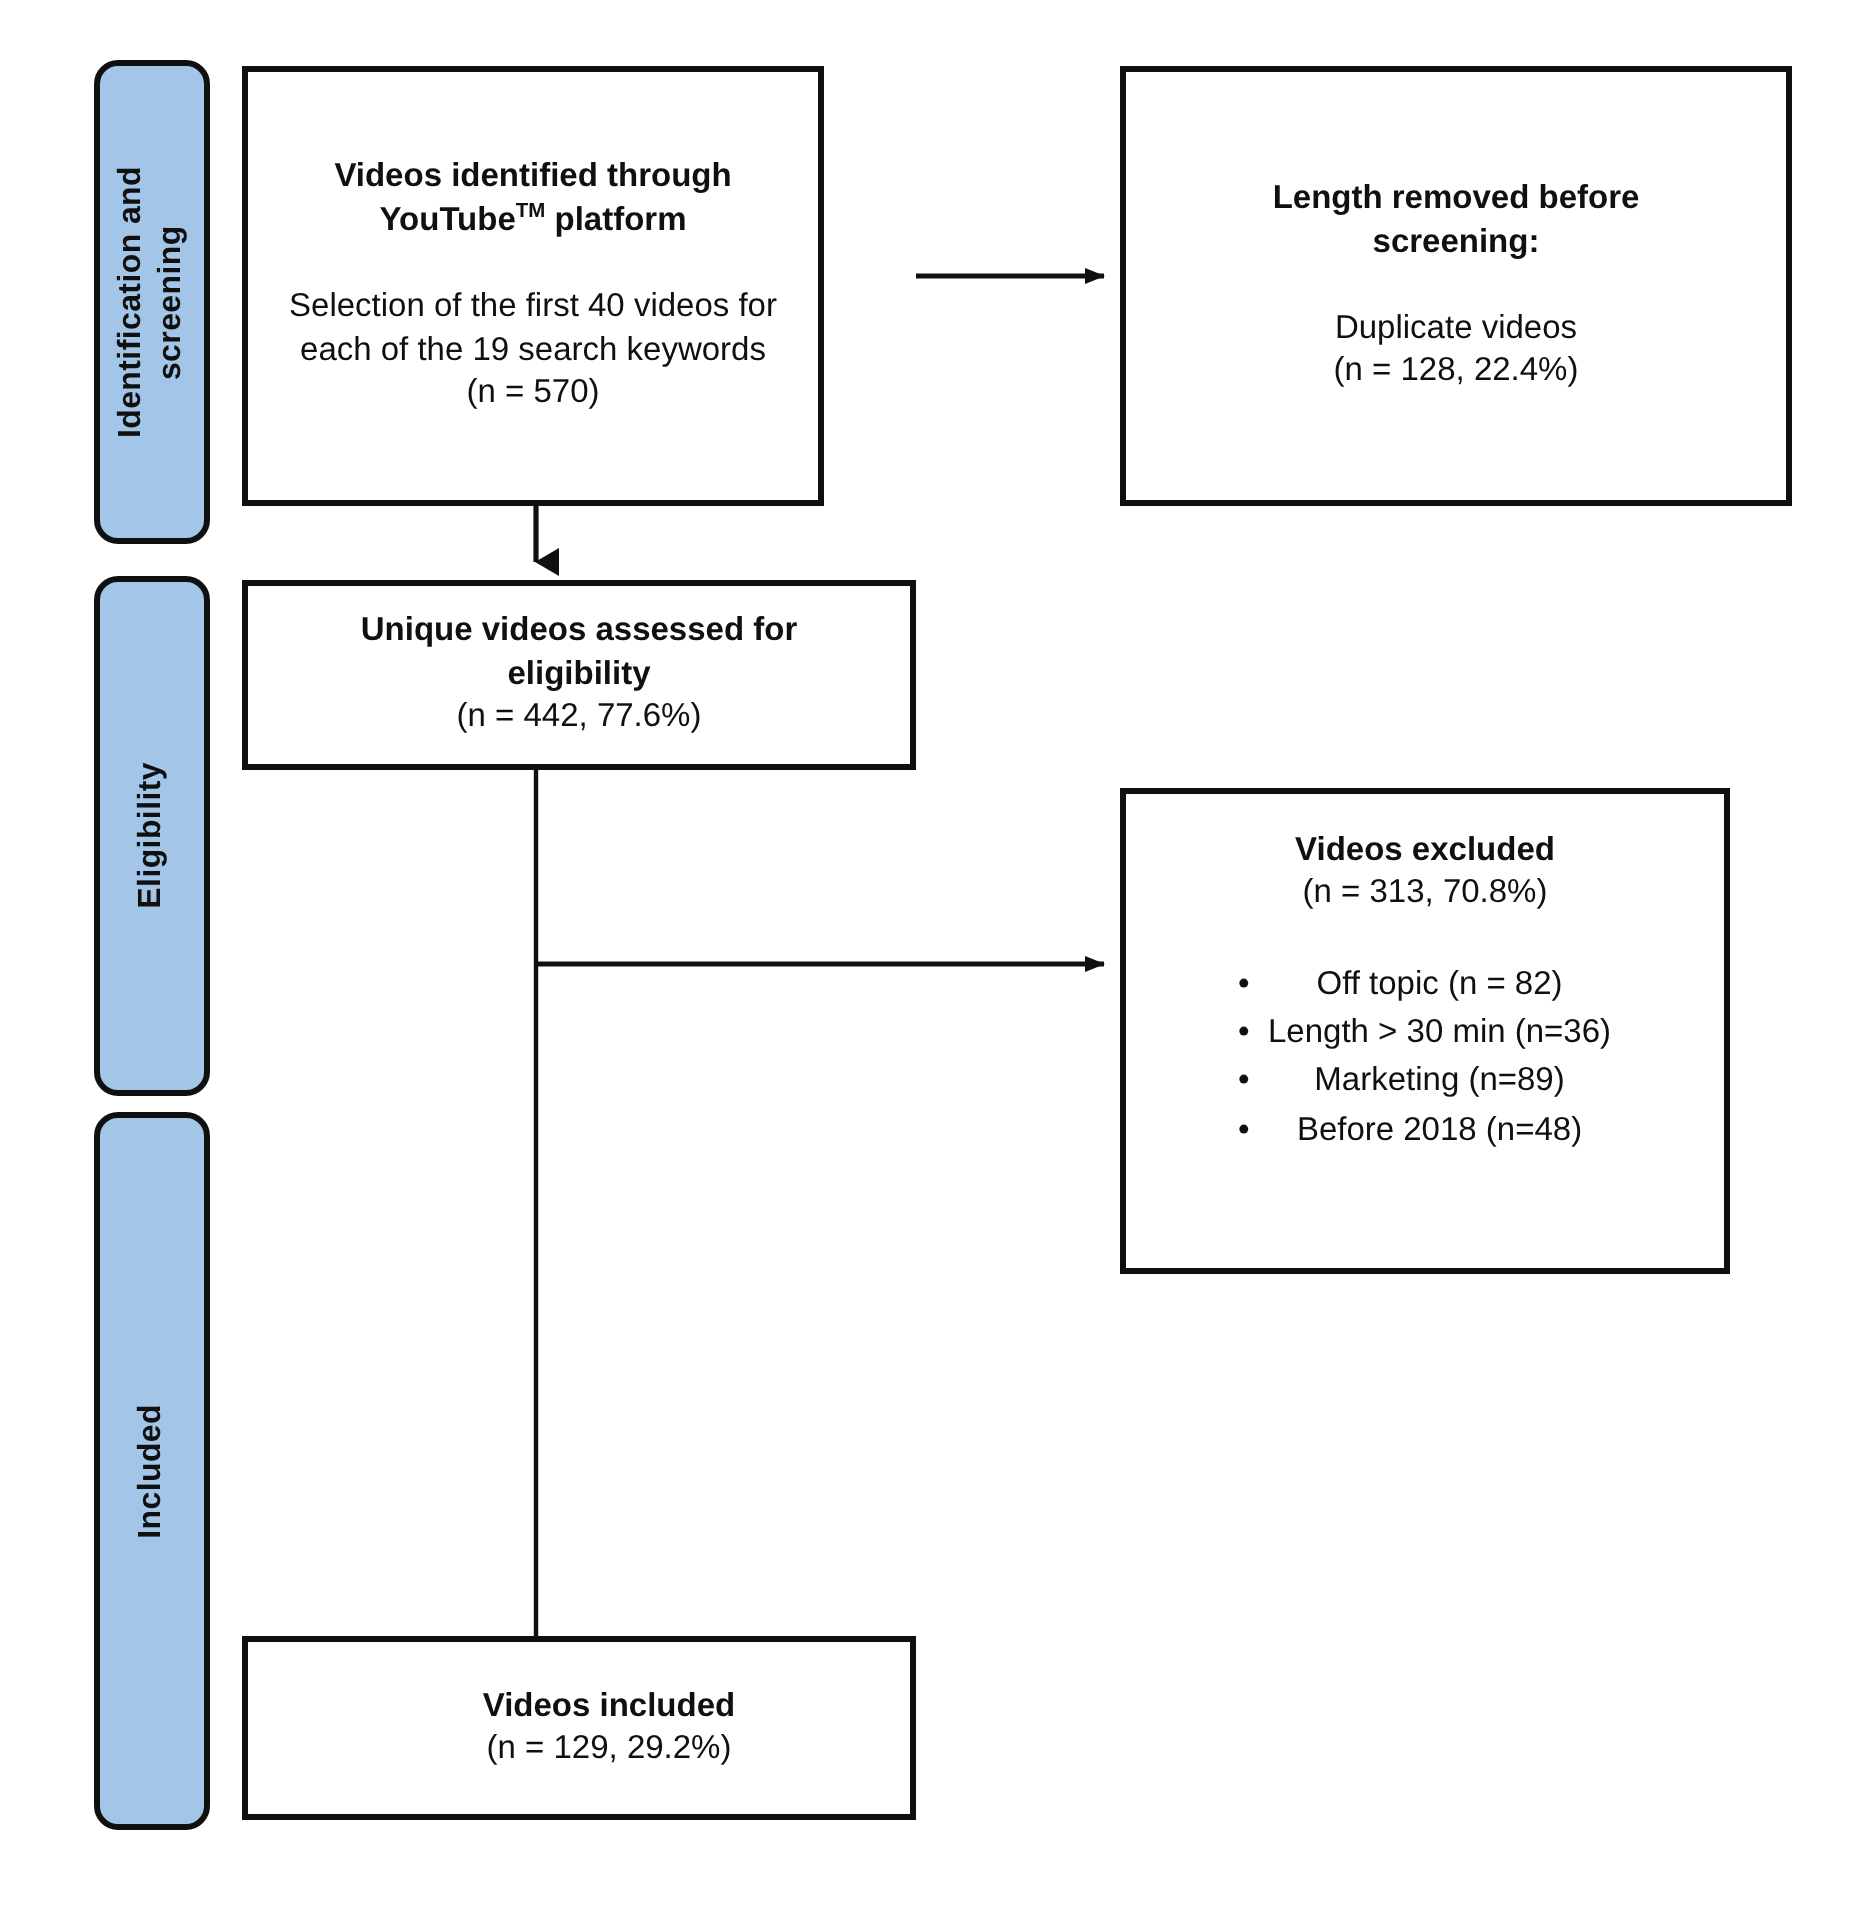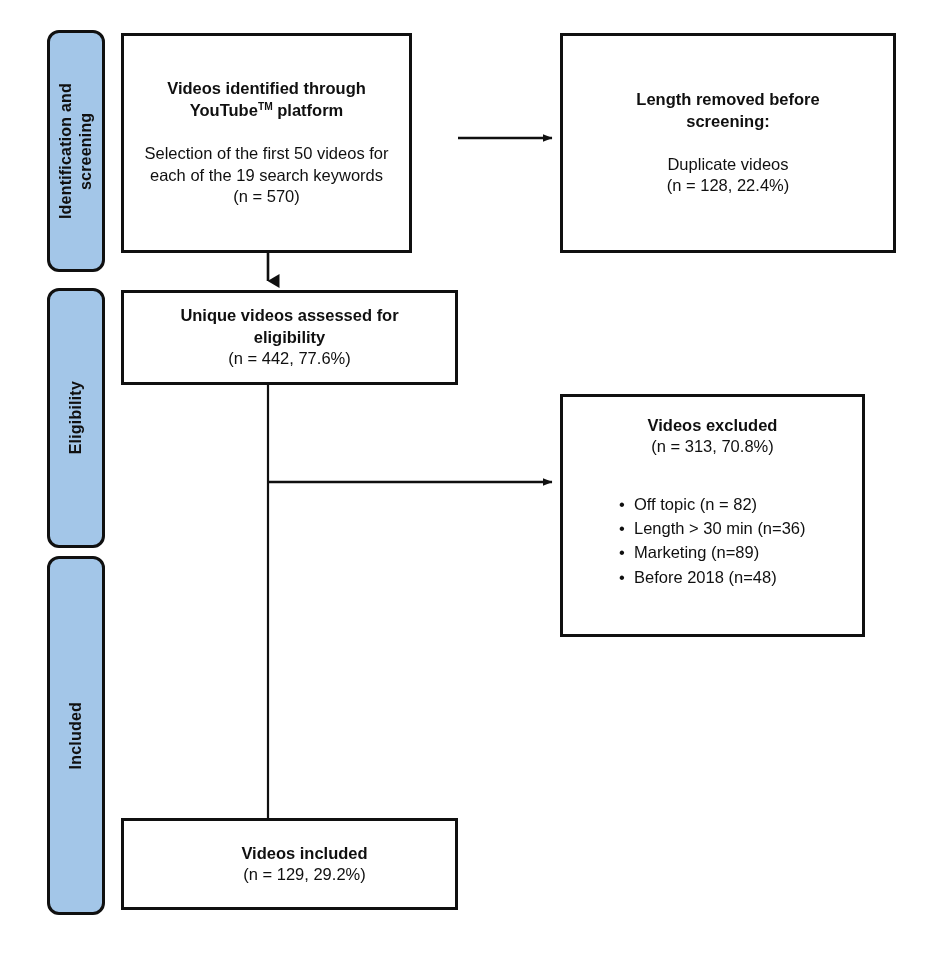--- a/index.html
+++ b/index.html
@@ -77,23 +77,23 @@
   sup.tm {
     font-size: 0.62em;
     vertical-align: super;
     line-height: 0;
     text-align: right;
   }
 
   
   ul.bullets {
     list-style: none;
-    margin: 12px;
+    margin: 0;
     padding: 0;
-    text-align: left;
+    text-align: center;
     align-self: flex-start;
     margin-left: 46px;
   }
   ul.bullets li {
     font-size: 16.5px;
     color: #101010;
     line-height: 1.47;
     white-space: nowrap;
     position: relative;
     padding-left: 15px;
@@ -150,21 +150,21 @@
 
   <div class="stage-label" style="left:47px; top:556px; width:58px; height:359px;">
     <span class="stage-text">Included</span>
   </div>
 
   <div class="box" style="left:121px; top:33px; width:291px; height:220px;">
     <div class="box-inner">
       <div class="title">Videos identified through</div>
       <div class="title"><span>YouTube</span><sup class="tm">TM</sup><span> platform</span></div>
       <div class="gap-lg"></div>
-      <div class="sub">Selection of the first 50 videos for</div>
+      <div class="sub">Selection of the first 40 videos for</div>
       <div class="sub">each of the 19 search keywords</div>
       <div class="sub">(n = 570)</div>
     </div>
   </div>
 
   <div class="box" style="left:560px; top:33px; width:336px; height:220px;">
     <div class="box-inner">
       <div class="title">Length removed before</div>
       <div class="title">screening:</div>
       <div class="gap-lg"></div>

